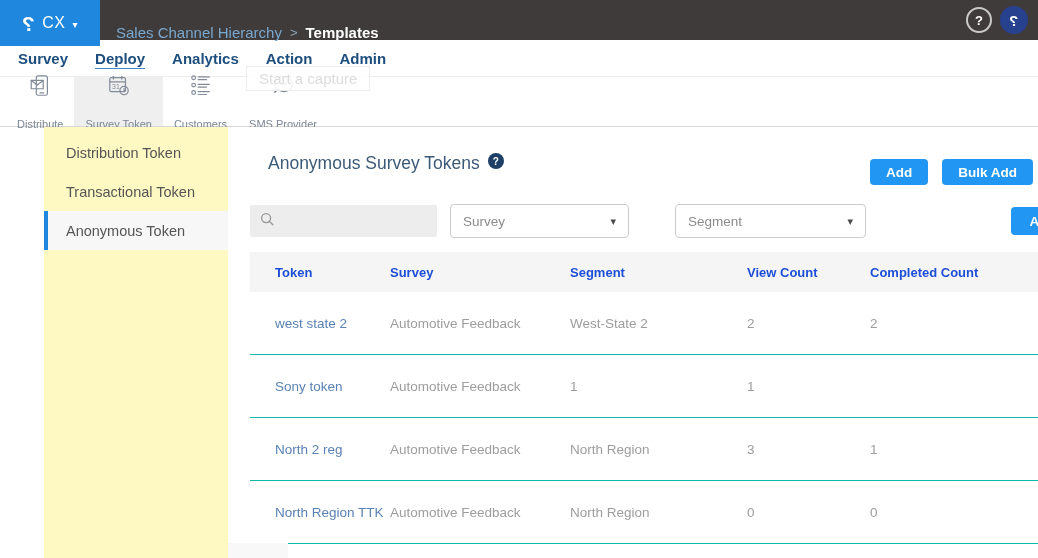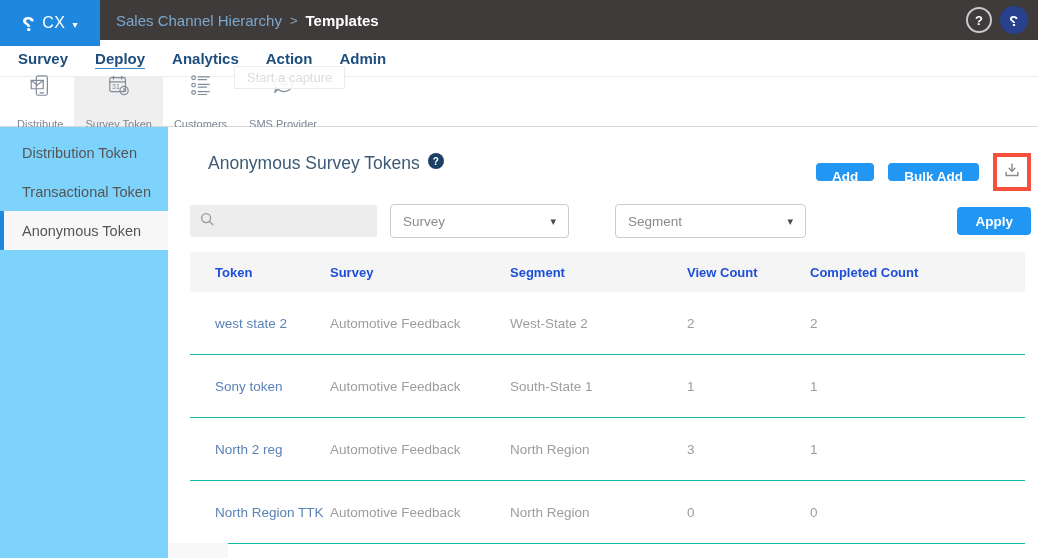--- a/index.html
+++ b/index.html
@@ -8,21 +8,21 @@
 
   
   .topbar { position:relative; height:40px; background:#3f3b3b; }
   .logo-block { position:absolute; left:0; top:0; width:100px; height:46px;
     background:#1f87dd; z-index:5; display:flex; align-items:center;
     justify-content:center; gap:7px; color:#fff; cursor:pointer; }
   .logo-glyph { font-size:21px; font-weight:bold; display:inline-block;
     transform:scaleX(-1); line-height:1; }
   .logo-product { font-size:16px; letter-spacing:.5px; }
   .logo-caret { font-size:10px; padding-top:2px; }
-  .breadcrumb { position:absolute; left:116px; top:0; height:40px;
+  .breadcrumb { position:absolute; left:116px; top:12px; height:40px;
     display:flex; align-items:center; gap:8px; font-size:15px; }
   .crumb-parent { color:#7aa7cd; cursor:pointer; }
   .crumb-sep { color:#8fa3b4; font-size:13px; }
   .crumb-current { color:#fff; font-weight:600; }
   .topbar-right { position:absolute; right:10px; top:0; height:40px;
     display:flex; align-items:center; gap:8px; }
   .help-circle { width:26px; height:26px; border:2px solid #c9c9c9;
     border-radius:50%; color:#fff; font-size:13px; font-weight:bold;
     display:flex; align-items:center; justify-content:center; cursor:pointer; }
   .avatar-circle { width:28px; height:28px; background:#28418f; border-radius:50%;
@@ -31,54 +31,54 @@
   .avatar-circle span { transform:scaleX(-1); display:inline-block; }
 
   
   .navbar { height:37px; background:#fff; display:flex; align-items:center;
     gap:27px; padding-left:18px; border-bottom:1px solid #ededed; }
   .nav-tab { font-size:15px; font-weight:700; color:#1d4e7e; cursor:pointer; }
   .nav-tab.active { text-decoration:underline;
     text-decoration-color:#3f87c9; text-underline-offset:4px; }
 
   
-  .capture-tip { position:absolute; left:234px; top:66px; z-index:20;
+  .capture-tip { position:absolute; left:246px; top:66px; z-index:20;
     background:rgba(255,255,255,.88); border:1px solid #ececec;
-    padding:3px 12px; font-size:13px; color:#dcdcdc; }
+    padding:3px 12px; font-size:15px; color:#dcdcdc; }
 
   
   .icon-toolbar { height:50px; background:#fff; display:flex;
     padding-left:6px; border-bottom:1px solid #d8d8d8; }
   .tool-item { display:flex; flex-direction:column; align-items:center;
     justify-content:center; gap:20px; padding:0 11px; min-width:62px;
     cursor:pointer; }
   .tool-item.selected { background:#efefef; }
   .tool-label { font-size:11px; color:#7c8694; }
   .tool-icon svg { display:block; }
   .ic { stroke:#828b99; fill:none; stroke-width:1.3; stroke-linecap:round;
     stroke-linejoin:round; }
 
   
   .content { display:flex; height:431px; }
-  .sidebar { width:168px; background:#7dd3fc; padding-top:6px; flex:none; }
+  .sidebar { width:184px; background:#fef9c3; padding-top:6px; flex:none;margin-left:44px; }
   .side-item { height:39px; display:flex; align-items:center; padding-left:22px;
     font-size:14.5px; color:#555; cursor:pointer; }
   .side-item.selected { background:#f7f7f7; border-left:4px solid #1f87dd;
     padding-left:18px; }
 
   .main { flex:1; position:relative; background:#fff; padding:26px 7px 0 22px; }
 
   .head-row { display:flex; align-items:flex-start;margin-left:18px; }
   .page-title { font-size:17.5px; color:#3c5a77; }
   .title-help { width:16px; height:16px; background:#1e3f66; border-radius:50%;
     color:#fff; font-size:10px; font-weight:bold; display:inline-flex;
     align-items:center; justify-content:center; margin-left:8px; cursor:pointer; }
   .head-actions { margin-left:auto; display:flex; align-items:center; gap:14px; }
   .btn { background:#2196f3; color:#fff; border:none; border-radius:4px;
-    font-family:inherit; font-size:13.5px; font-weight:bold; height:18px;
+    font-family:inherit; font-size:13.5px; font-weight:bold; height:26px;
     padding:6px 16px; cursor:pointer; }
   .download-box { width:38px; height:38px; border:4px solid #f4503c;
     background:#fff; display:flex; align-items:center; justify-content:center;
     cursor:pointer; }
 
   .filter-row { margin-top:13px; display:flex; align-items:center; }
   .search-box { width:187px; height:32px; background:#ededed; border-radius:2px;
     display:flex; align-items:center; padding-left:8px; gap:4px; }
   .search-box input { border:none; background:transparent; outline:none;
     font-family:inherit; font-size:13.5px; color:#555; width:150px; }
@@ -248,21 +248,20 @@
       <div class="t-row">
         <span class="t-link">west state 2</span>
         <span>Automotive Feedback</span>
         <span>West-State 2</span>
         <span>2</span>
         <span>2</span>
       </div>
       <div class="t-row">
         <span class="t-link">Sony token</span>
         <span>Automotive Feedback</span>
-        <span>South-State 1</span>
         <span>1</span>
         <span>1</span>
       </div>
       <div class="t-row">
         <span class="t-link">North 2 reg</span>
         <span>Automotive Feedback</span>
         <span>North Region</span>
         <span>3</span>
         <span>1</span>
       </div>

